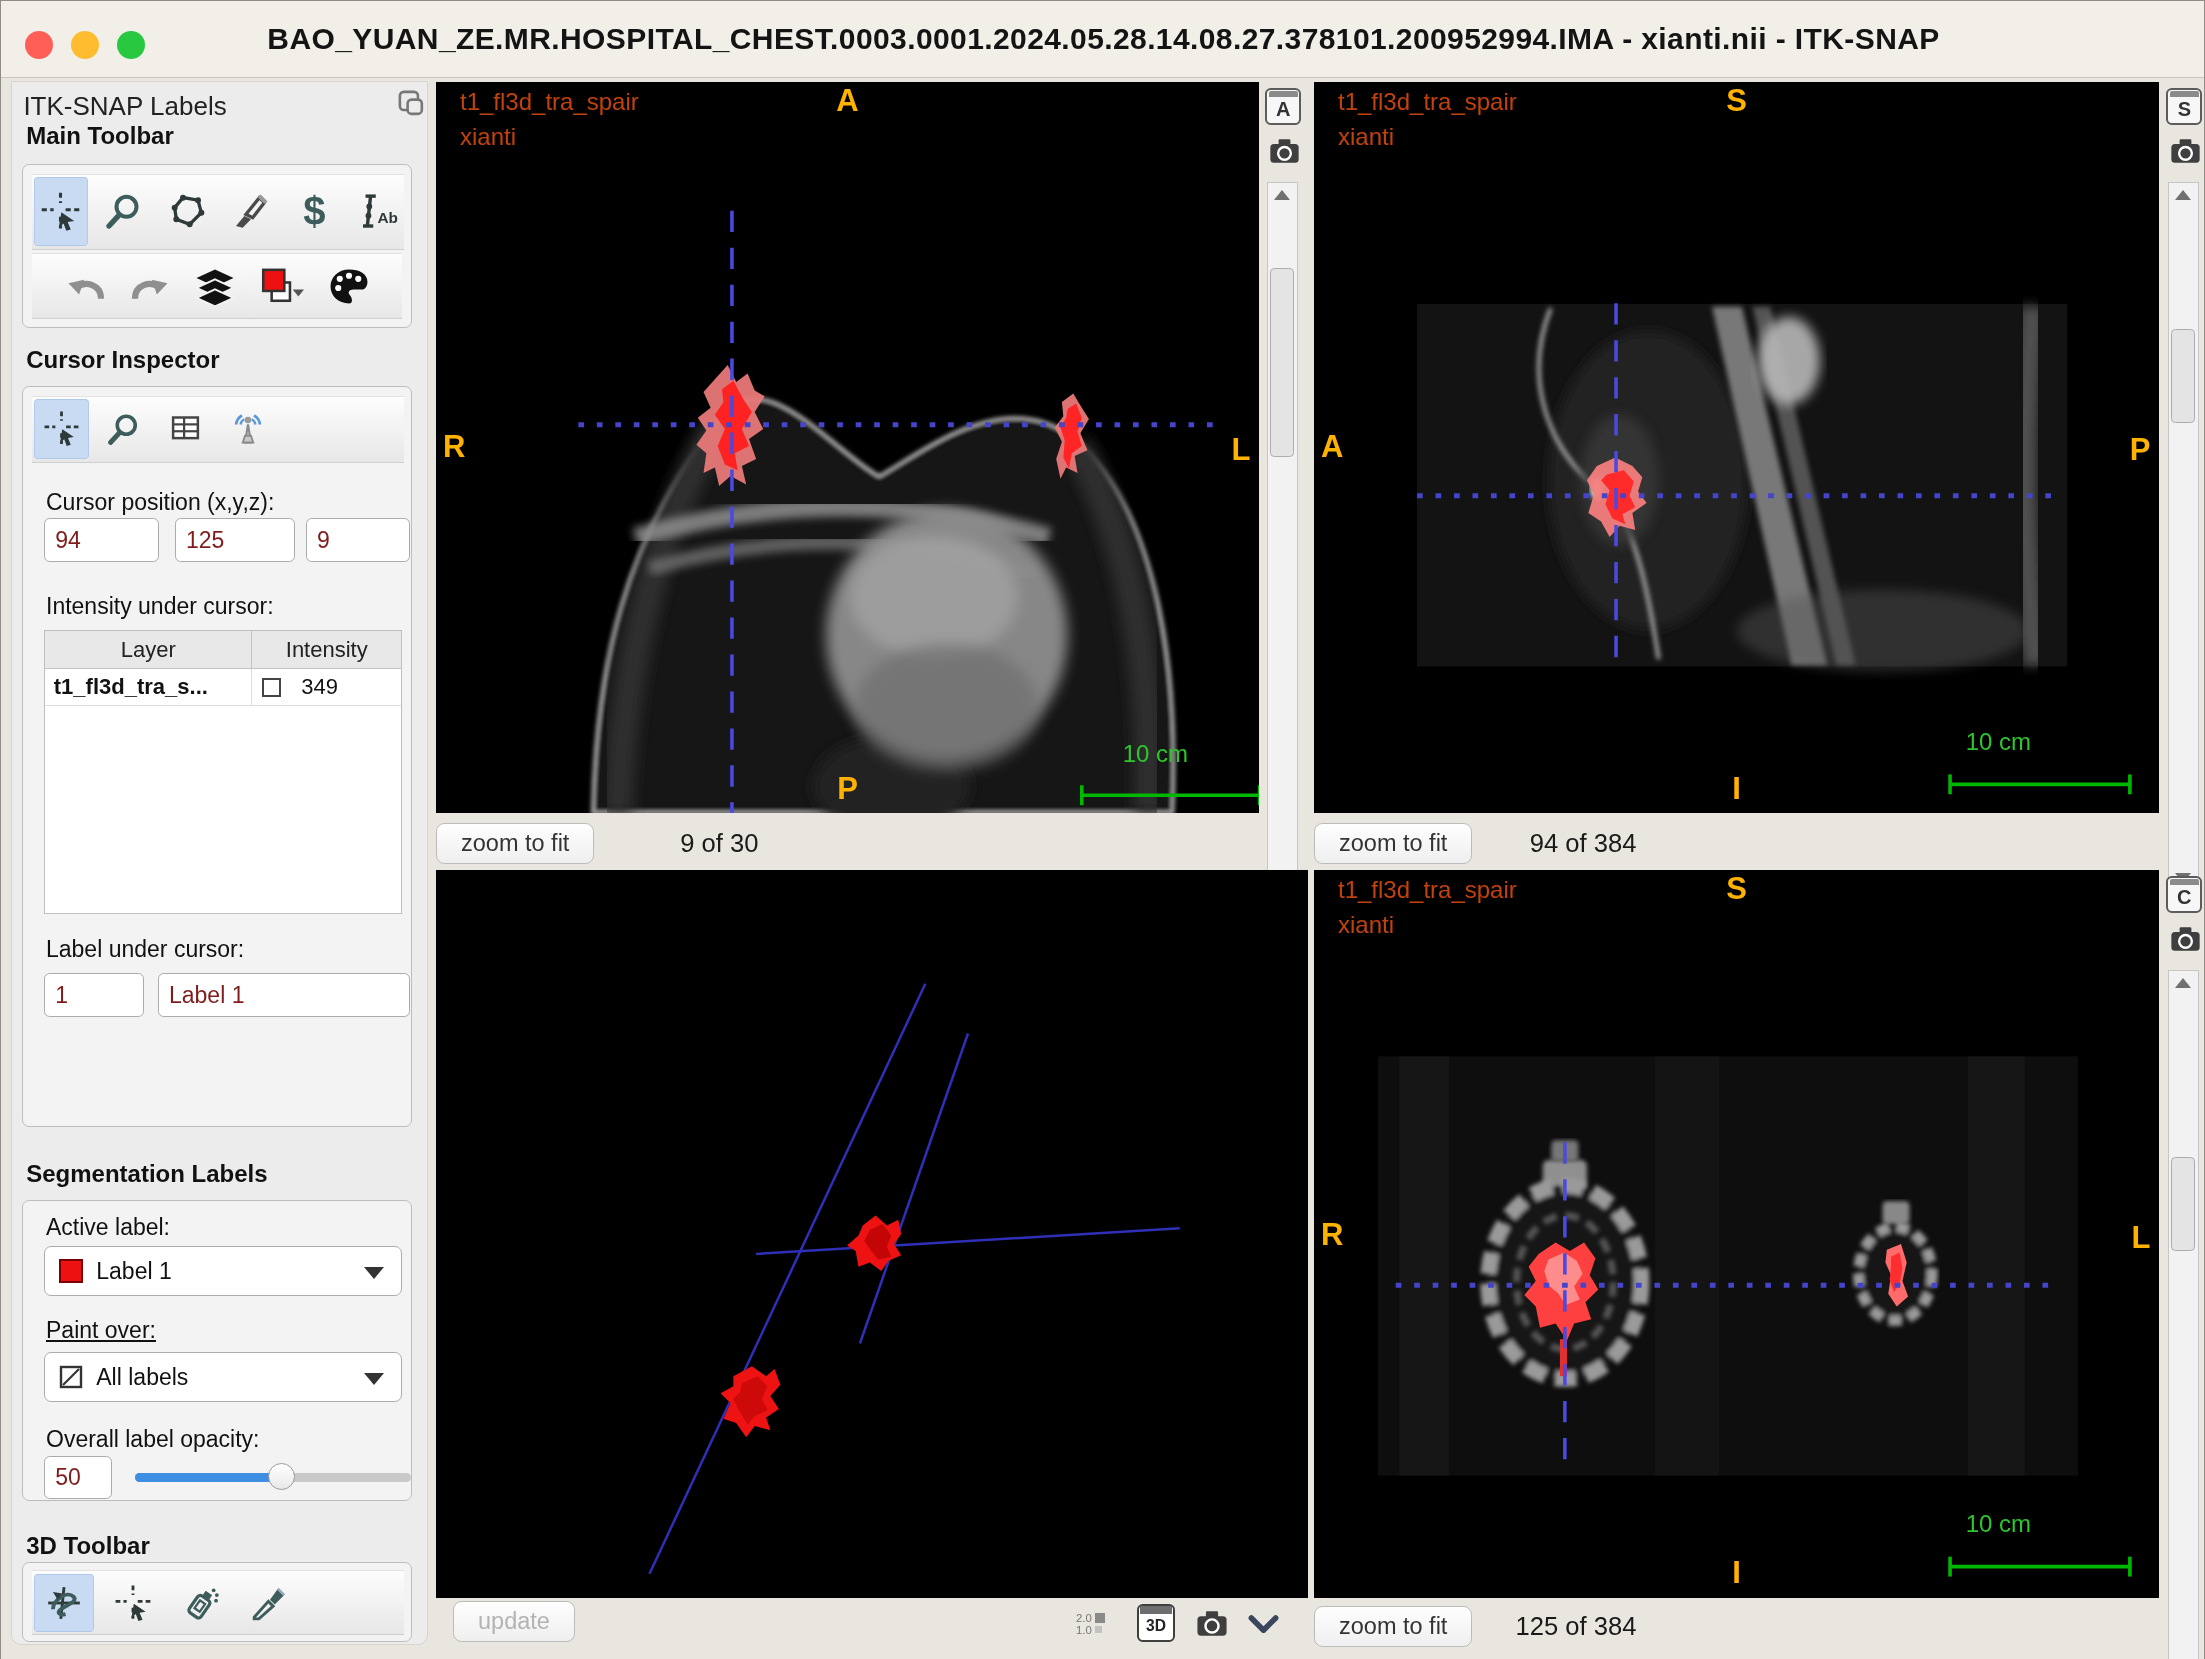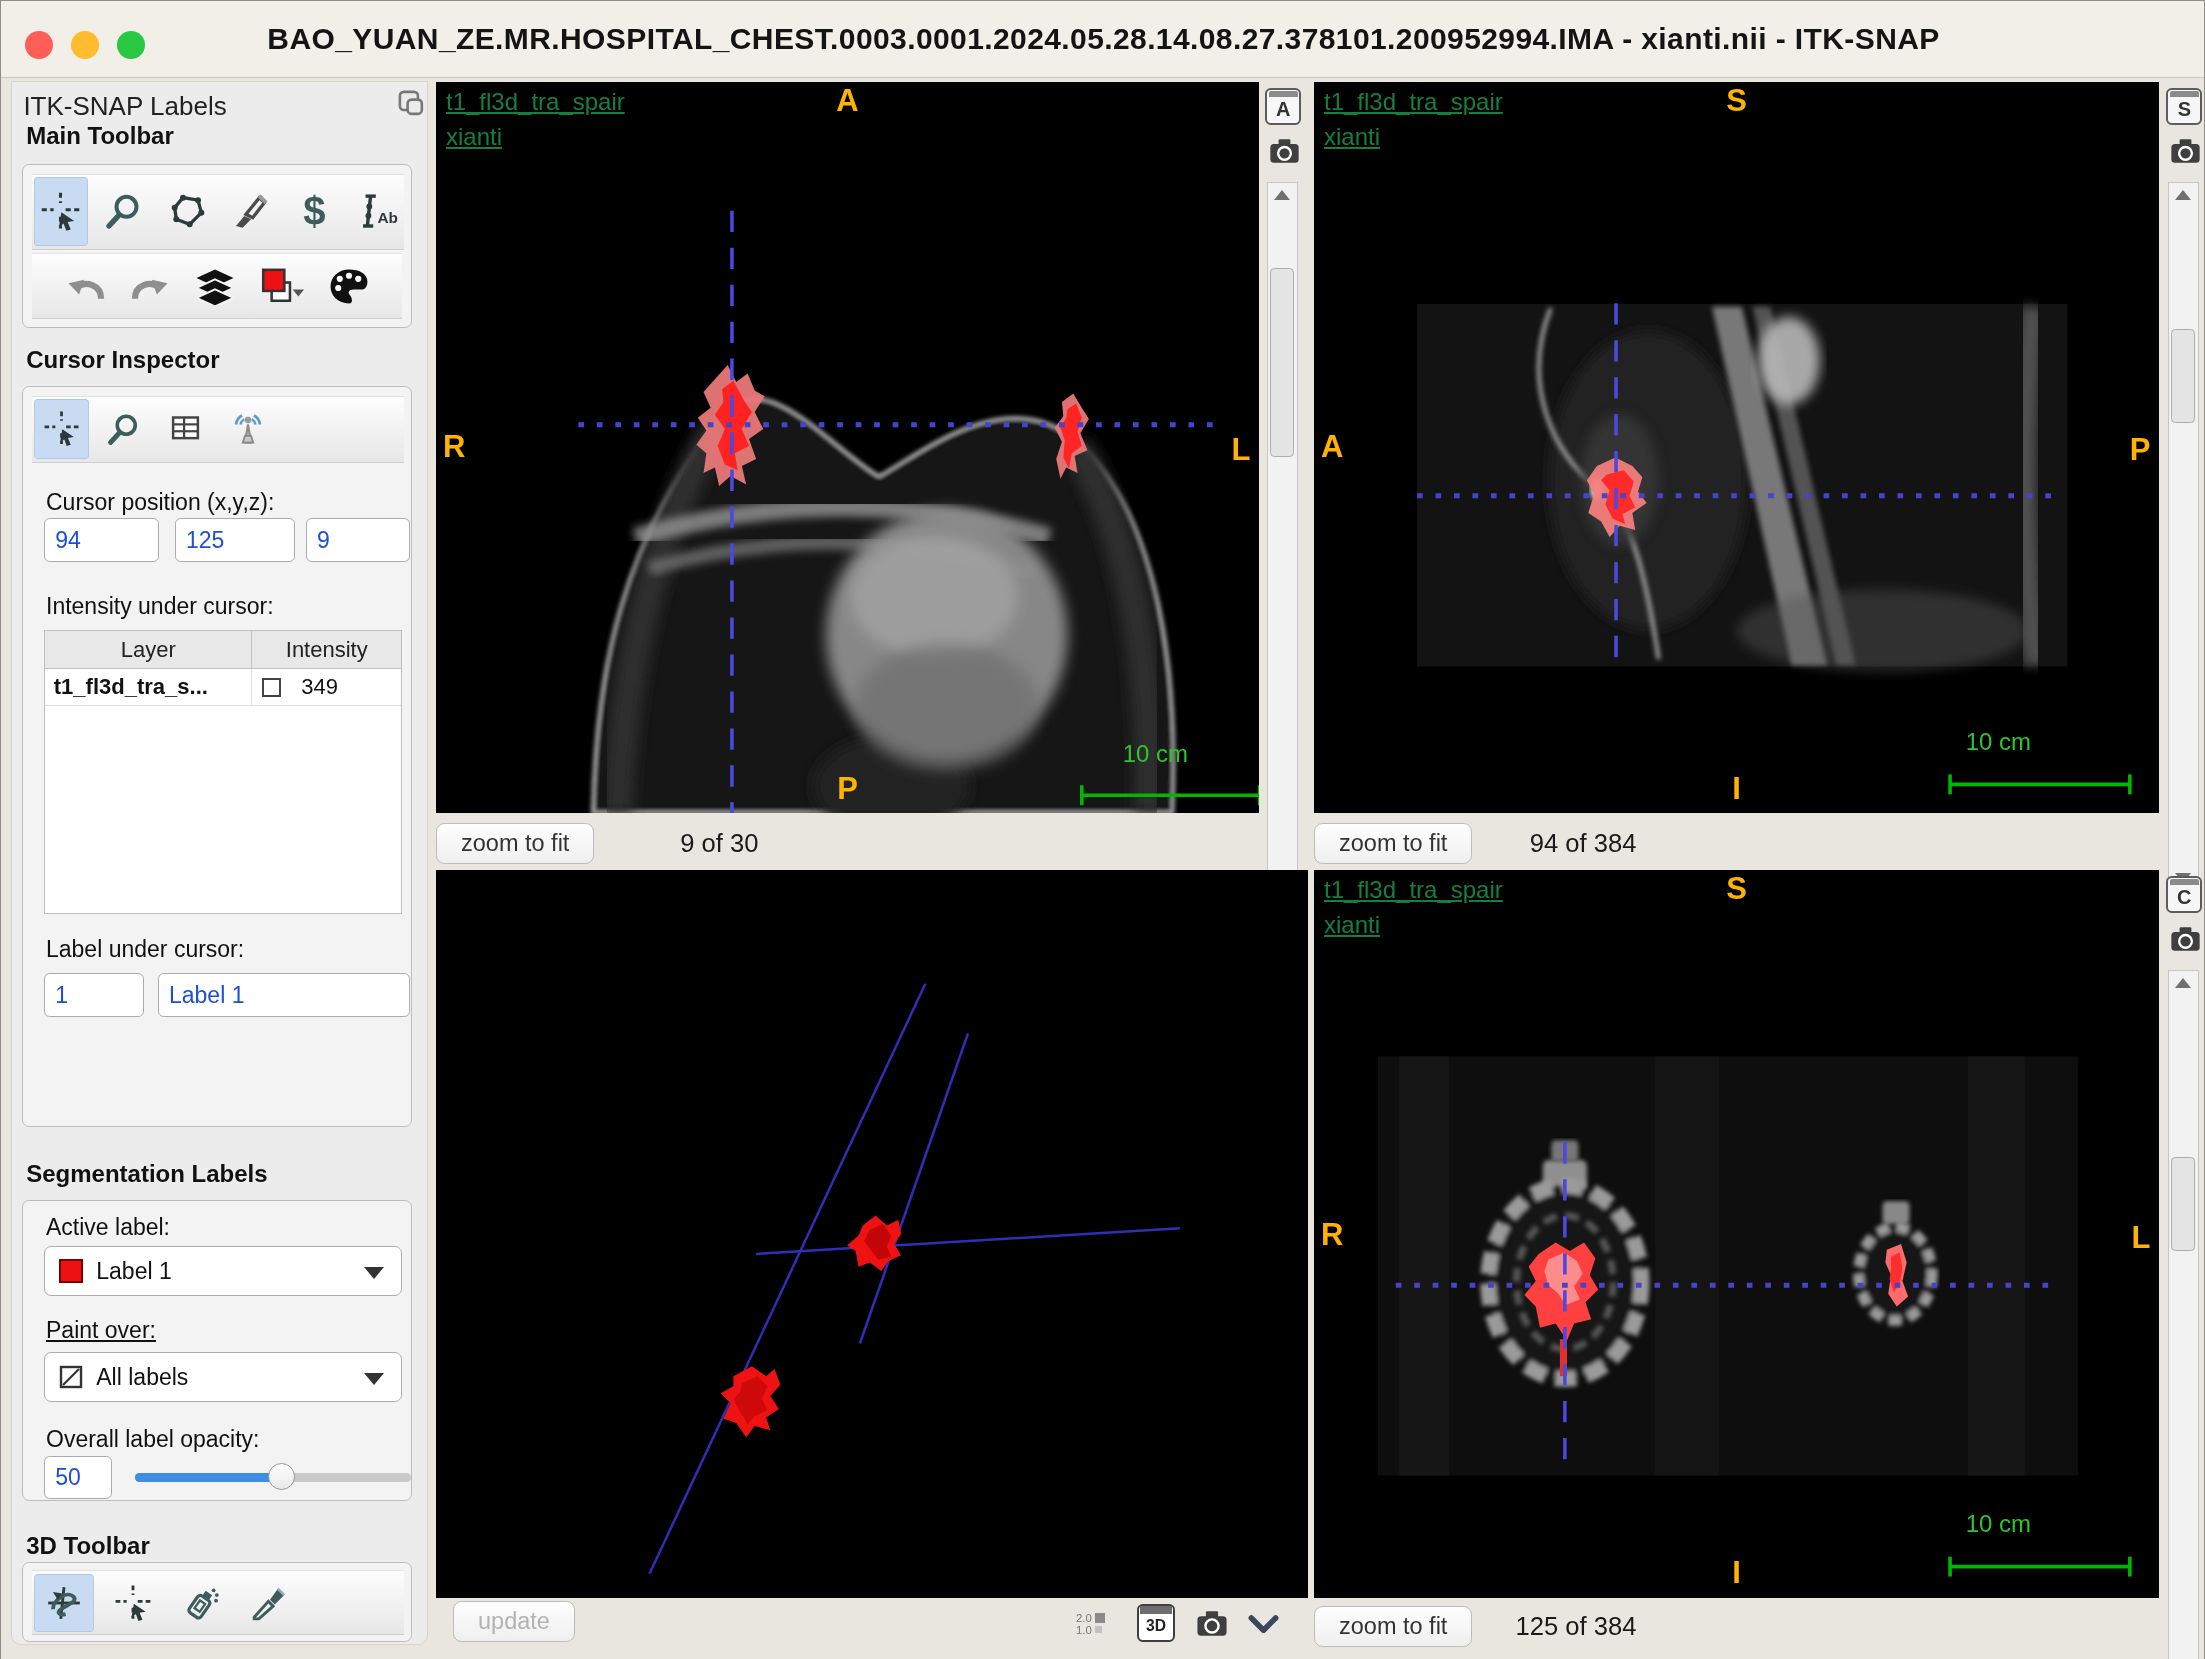--- a/index.html
+++ b/index.html
@@ -17,32 +17,32 @@
          font-size:30px;font-weight:bold;color:#141414;letter-spacing:0.4px;white-space:nowrap;}
   
   .toolbox{position:absolute;left:10px;top:80px;width:417px;height:1564px;background:#ECECEC;border:0.7px solid #D6D4CC;border-radius:0 0 10px 10px;box-sizing:border-box;}
   .tb-title{position:absolute;left:11.4px;top:8.5px;font-size:26px;color:#222;}
   .sec-h{position:absolute;left:14.2px;font-size:24px;font-weight:bold;color:#111;}
   .frame{position:absolute;left:10px;width:390px;background:#F3F3F3;border:1.4px solid #BDBDBD;border-radius:7.1px;box-sizing:border-box;}
   .strip-row{position:absolute;left:8.5px;width:370px;background:linear-gradient(#FDFDFD,#E7E7E7);border-top:0.7px solid #E2E2E2;border-bottom:0.7px solid #CFCFCF;display:flex;align-items:center;}
   .toolbtn{height:92%;display:flex;align-items:center;justify-content:center;border-radius:4.3px;}
   .toolbtn.sel{background:#C9DBF2;box-shadow:inset 0 0 0 0.7px #A9C4E6;}
   .lbl{position:absolute;left:23px;font-size:23px;color:#111;}
-  .field{position:absolute;height:44px;background:#fff;border:1.4px solid #ABABAB;border-radius:5.7px;font-size:23px;color:#1d4ed8;padding:0 0 0 10px;box-sizing:border-box;font-family:"Liberation Sans",sans-serif;}
+  .field{position:absolute;height:44px;background:#fff;border:1.4px solid #ABABAB;border-radius:5.7px;font-size:23px;color:#7f1d1d;padding:0 0 0 10px;box-sizing:border-box;font-family:"Liberation Sans",sans-serif;}
   .tbl{position:absolute;left:21.3px;width:358px;background:#fff;border:1.4px solid #BFBFBF;box-sizing:border-box;}
   .tbl-head{display:flex;background:#E8E8E8;border-bottom:1.4px solid #C4C4C4;}
   .tbl-head div{font-size:22px;color:#222;text-align:center;padding:5.7px 0;}
   .tbl-row{display:flex;border-bottom:1.4px solid #DDD;}
   .dd{position:absolute;left:21.3px;width:358px;height:50px;background:#fff;border:1.4px solid #ABABAB;border-radius:7.1px;display:flex;align-items:center;box-sizing:border-box;}
   .dd .txt{font-size:23px;color:#111;margin-left:12.8px;}
   .caret{position:absolute;right:17px;top:20px;width:0;height:0;border-left:10px solid transparent;border-right:10px solid transparent;border-top:12.8px solid #333;}
   .swatch{width:24px;height:24px;margin-left:14.2px;box-sizing:border-box;}
   
   .vp{position:absolute;background:#000;overflow:hidden;}
-  .vp-label{position:absolute;left:10px;font-size:24px;color:#15803d;text-decoration:underline;}
+  .vp-label{position:absolute;left:24px;font-size:24px;color:#c2410c;}
   .orient{position:absolute;font-size:31px;font-weight:bold;color:#FFB300;}
   .scaletext{position:absolute;font-size:24px;color:#2DC62D;}
   .zoomrow{position:absolute;height:48px;display:flex;align-items:center;}
   .btn{height:41px;padding:0 24px;font-size:23.5px;color:#333;background:linear-gradient(#FEFEFE,#EFEFEF);border:1.4px solid #BBB;border-radius:8.5px;font-family:"Liberation Sans",sans-serif;}
   .slice{font-size:25.6px;color:#1a1a1a;margin:0 7.1px 0 43px;min-width:121px;text-align:right;}
   .strip{position:absolute;width:45px;}
   .letterbox{position:absolute;left:4.3px;top:5.7px;width:36px;height:37px;background:#F7F7F7;border:2.8px solid #5c5c5c;border-radius:5.7px;box-sizing:border-box;}
   .letterbox .bar{position:absolute;left:1.4px;top:1.4px;right:1.4px;height:6.4px;background:#8b8b8b;border-radius:2.1px 2.1px 0 0;}
   .letterbox span{position:absolute;left:0;top:8.5px;width:100%;text-align:center;font-size:20px;font-weight:bold;color:#333;}
   .scroll{position:absolute;left:5.7px;width:31px;background:#F2F2F2;border:1.4px solid #C6C6C6;box-sizing:border-box;}

